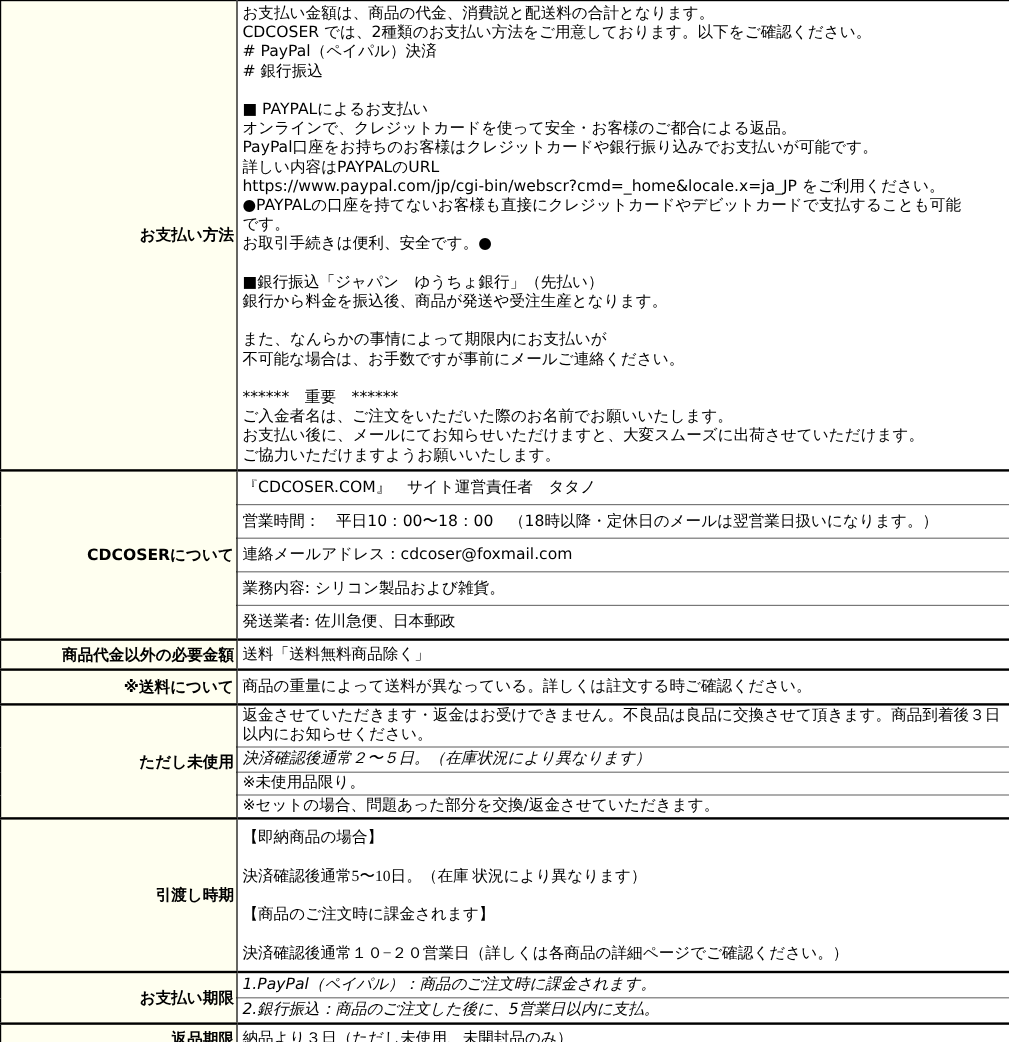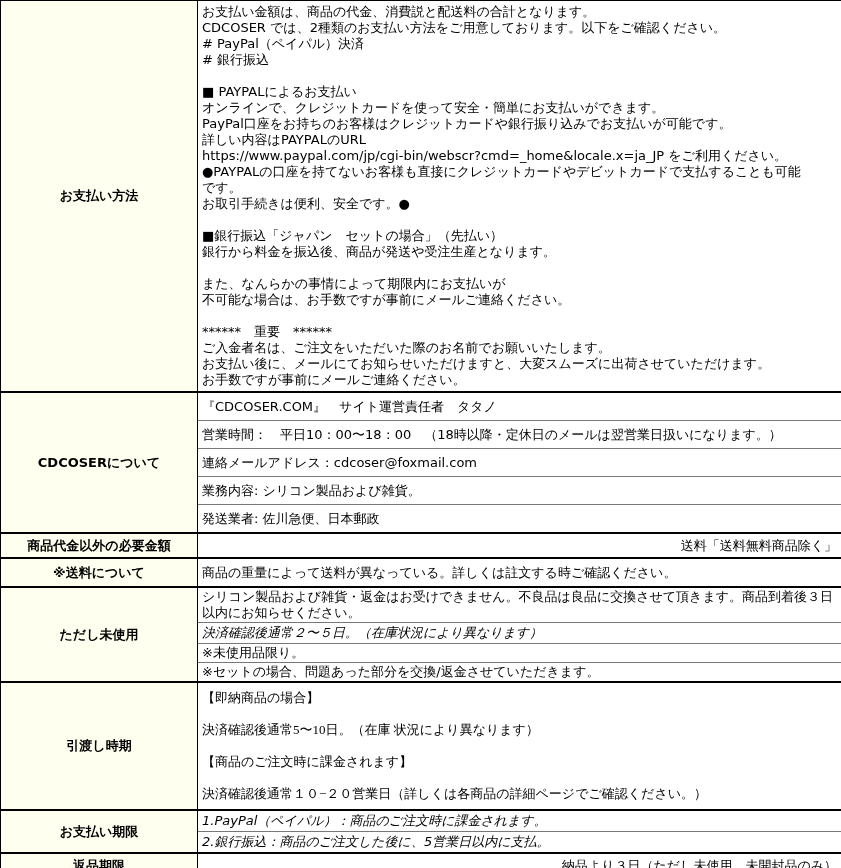--- a/index.html
+++ b/index.html
@@ -20,39 +20,39 @@
   width:841px;
   table-layout:fixed;
   border:1px solid var(--border);
 }
 col.c-label{width:197px;}
 col.c-content{width:644px;}
 th.label{
   background:var(--label_bg);
   border-right:1px solid var(--border);
   font-weight:bold;
-  text-align:center;
+  text-align:right;
   vertical-align:middle;
   font-size:13px;
   padding:2px;
 }
 td.content{
   font-size:13px;
   padding:1px 4px;
   vertical-align:middle;
   line-height:16px;
   word-break:break-all;
 }
 td.top{vertical-align:top;padding-top:3px;padding-bottom:3px;}
 td.lines6{padding-top:7px;padding-bottom:7px;font-family:Liberation Serif, serif;}
 .line{line-height:16px;min-height:16px;}
 tr.major>th, tr.major>td{border-top:2px solid var(--border);}
 td.subline{border-top:1px solid var(--subborder);}
 td.h25{height:25px;}
-td.h21{height:21px;text-align:right;}
+td.h21{height:21px;}
 td.h18{height:18px;font-style:italic;}
 td.bold{font-weight:normal;}
 </style>
 </head>
 <body>
 
 <table class="info">
   <colgroup>
       <col class="c-label">
       <col class="c-content">
@@ -61,38 +61,38 @@
 
     <tr>
       <th class="label">お支払い方法</th>
       <td class="content top">
           <div class="line">お支払い金額は、商品の代金、消費説と配送料の合計となります。</div>
           <div class="line">CDCOSER では、2種類のお支払い方法をご用意しております。以下をご確認ください。</div>
           <div class="line"># PayPal（ペイパル）決済</div>
           <div class="line"># 銀行振込</div>
           <div class="line"></div>
           <div class="line">■ PAYPALによるお支払い</div>
-          <div class="line">オンラインで、クレジットカードを使って安全・簡単にお支払いができます。</div>
+          <div class="line">オンラインで、クレジットカードを使って安全・お客様のご都合による返品。</div>
           <div class="line">PayPal口座をお持ちのお客様はクレジットカードや銀行振り込みでお支払いが可能です。</div>
           <div class="line">詳しい内容はPAYPALのURL</div>
           <div class="line">https://www.paypal.com/jp/cgi-bin/webscr?cmd=_home&amp;locale.x=ja_JP をご利用ください。</div>
           <div class="line">●PAYPALの口座を持てないお客様も直接にクレジットカードやデビットカードで支払することも可能</div>
           <div class="line">です。</div>
           <div class="line">お取引手続きは便利、安全です。●</div>
           <div class="line"></div>
-          <div class="line">■銀行振込「ジャパン　セットの場合」（先払い）</div>
+          <div class="line">■銀行振込「ジャパン　ゆうちょ銀行」（先払い）</div>
           <div class="line">銀行から料金を振込後、商品が発送や受注生産となります。</div>
           <div class="line"></div>
           <div class="line">また、なんらかの事情によって期限内にお支払いが</div>
           <div class="line">不可能な場合は、お手数ですが事前にメールご連絡ください。</div>
           <div class="line"></div>
           <div class="line">******　重要　******</div>
           <div class="line">ご入金者名は、ご注文をいただいた際のお名前でお願いいたします。</div>
           <div class="line">お支払い後に、メールにてお知らせいただけますと、大変スムーズに出荷させていただけます。</div>
-          <div class="line">お手数ですが事前にメールご連絡ください。</div>
+          <div class="line">ご協力いただけますようお願いいたします。</div>
         </td>
     </tr>
 
     <tr class="major">
       <th class="label" rowspan="5">CDCOSERについて</th>
       <td class="content h25">『CDCOSER.COM』　サイト運営責任者　タタノ</td>
     </tr>
     <tr>
       <td class="content subline h25">営業時間：　平日10：00〜18：00　（18時以降・定休日のメールは翌営業日扱いになります。）</td>
     </tr>
@@ -111,21 +111,21 @@
       <td class="content h21">送料「送料無料商品除く」</td>
     </tr>
 
     <tr class="major">
       <th class="label">※送料について</th>
       <td class="content h25">商品の重量によって送料が異なっている。詳しくは註文する時ご確認ください。</td>
     </tr>
 
     <tr class="major">
       <th class="label" rowspan="4">ただし未使用</th>
-      <td class="content">シリコン製品および雑貨・返金はお受けできません。不良品は良品に交換させて頂きます。商品到着後３日以内にお知らせください。</td>
+      <td class="content">返金させていただきます・返金はお受けできません。不良品は良品に交換させて頂きます。商品到着後３日以内にお知らせください。</td>
     </tr>
     <tr>
       <td class="content subline h18">決済確認後通常２〜５日。（在庫状況により異なります）</td>
     </tr>
     <tr>
       <td class="content subline">※未使用品限り。</td>
     </tr>
     <tr>
       <td class="content subline">※セットの場合、問題あった部分を交換/返金させていただきます。</td>
     </tr>

